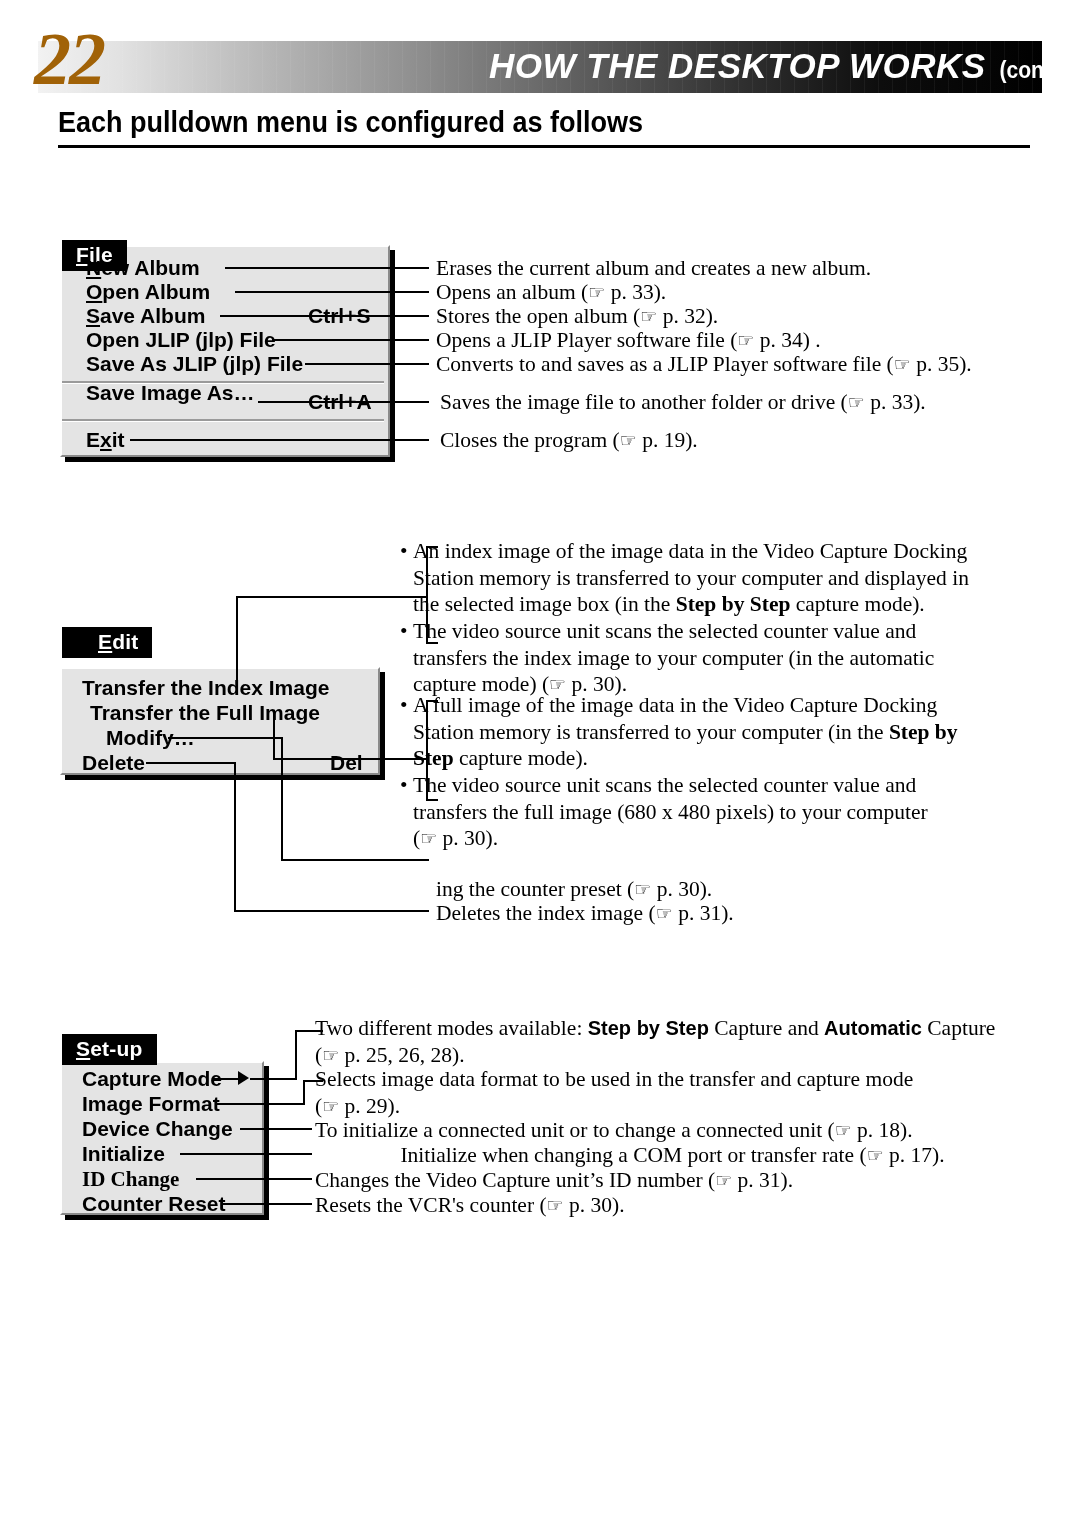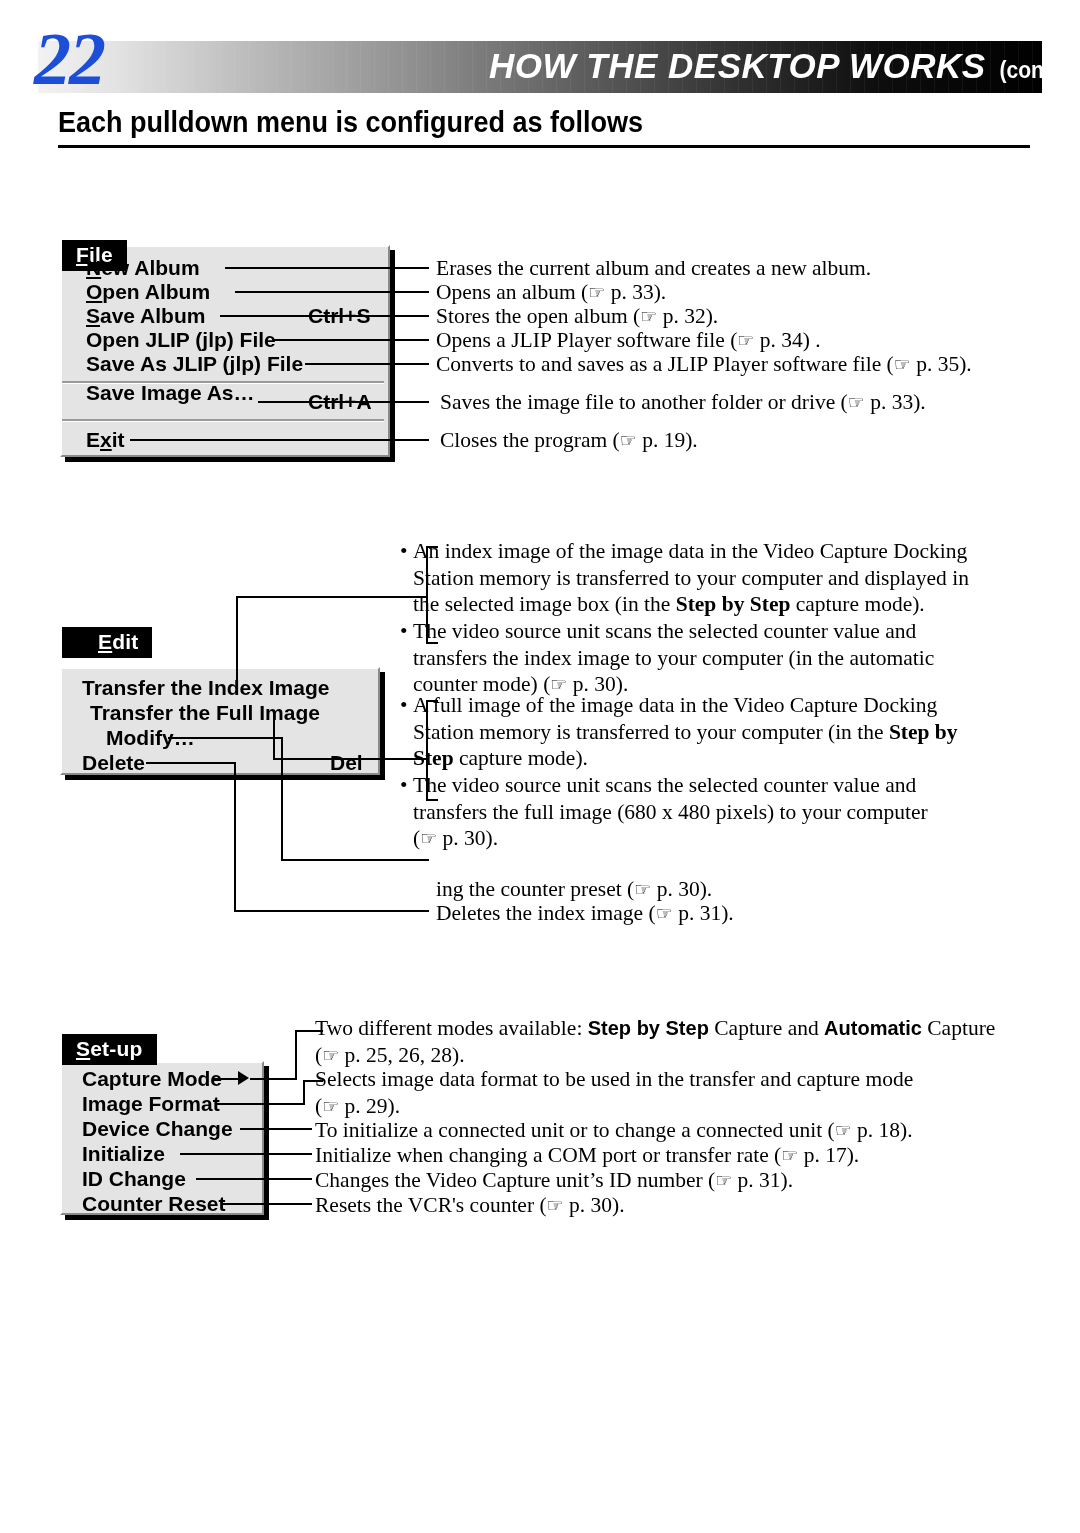--- a/index.html
+++ b/index.html
@@ -40,21 +40,21 @@
   #page-number {
     position: absolute;
     left: 34px;
     top: 22px;
     font-family: "Liberation Serif", serif;
     font-style: italic;
     font-weight: 700;
     font-size: 74px;
     line-height: 1;
     letter-spacing: -2px;
-    color: #1d4ed8;
+    color: #a16207;
     z-index: 3;
   }
   #header-title-wrap {
     position: absolute;
     right: 12px;
     top: 46px;
     display: flex;
     align-items: baseline;
     gap: 9px;
     z-index: 3;
@@ -283,21 +283,21 @@
     <span>An index image of the image data in the Video Capture Docking</span><br>
     <span>Station memory is transferred to your computer and displayed in</span><br>
     <span>the selected image box (in the </span><b>Step by Step</b><span> capture mode).</span>
   </span>
 </div>
 <div class="bullet-item" style="left:400px; top:618px; width:620px;">
   <span class="bdot">•</span>
   <span class="btxt">
     <span>The video source unit scans the selected counter value and</span><br>
     <span>transfers the index image to your computer (in the automatic</span><br>
-    <span>counter mode) (</span><span class="hand">☞</span><span> p. 30).</span>
+    <span>capture mode) (</span><span class="hand">☞</span><span> p. 30).</span>
   </span>
 </div>
 <div class="bullet-item" style="left:400px; top:692px; width:620px;">
   <span class="bdot">•</span>
   <span class="btxt">
     <span>A full image of the image data in the Video Capture Docking</span><br>
     <span>Station memory is transferred to your computer (in the </span><b>Step by</b><br>
     <b>Step</b><span> capture mode).</span>
   </span>
 </div>
@@ -319,21 +319,21 @@
 
 <div class="menu-tab" style="left:62px; top:1034px;">
   <u>S</u><span>et-up</span>
 </div>
 <div class="menu-box" style="left:60px; top:1061px; width:200px; height:150px;"></div>
 
 <div class="menu-item" style="left:82px; top:1067px;text-align:right;">Capture Mode</div>
 <div class="menu-item" style="left:82px; top:1092px;">Image Format</div>
 <div class="menu-item" style="left:82px; top:1117px;">Device Change</div>
 <div class="menu-item" style="left:82px; top:1142px;">Initialize</div>
-<div class="menu-item" style="left:82px; top:1167px;">ID Change</div>
+<div class="menu-item" style="left:82px; top:1167px;font-family:Liberation Serif, serif;">ID Change</div>
 <div class="menu-item" style="left:82px; top:1192px;">Counter Reset</div>
 
 <div class="hline" style="left:213px; top:1078px; width:27px;"></div>
 <div class="arrow-right" style="left:238px; top:1071px;"></div>
 <div class="hline" style="left:250px; top:1078px; width:47px;"></div>
 <div class="vline" style="left:295px; top:1030px; height:50px;"></div>
 <div class="hline" style="left:295px; top:1030px; width:28px;"></div>
 
 <div class="hline" style="left:215px; top:1103px; width:90px;"></div>
 <div class="vline" style="left:303px; top:1080px; height:25px;"></div>
@@ -346,15 +346,15 @@
 
 <div class="desc" style="left:315px; top:1015px; width:715px;">
   <span>Two different modes available: </span><b>Step by Step</b><span> Capture and </span><b>Automatic</b><span> Capture</span><br>
   <span>(</span><span class="hand">☞</span><span> p. 25, 26, 28).</span>
 </div>
 <div class="desc" style="left:315px; top:1066px; width:715px;">
   <span>Selects image data format to be used in the transfer and capture mode</span><br>
   <span>(</span><span class="hand">☞</span><span> p. 29).</span>
 </div>
 <div class="desc" style="left:315px; top:1117px; width:715px;"><span>To initialize a connected unit or to change a connected unit (</span><span class="hand">☞</span><span> p. 18).</span></div>
-<div class="desc" style="left:315px; top:1142px; width:715px;"><span>Initialize when changing a COM port or transfer rate (</span><span class="hand">☞</span><span> p. 17).</span></div>
+<div class="desc" style="left:315px; top:1142px; width:715px;text-align:center;"><span>Initialize when changing a COM port or transfer rate (</span><span class="hand">☞</span><span> p. 17).</span></div>
 <div class="desc" style="left:315px; top:1167px; width:715px;"><span>Changes the Video Capture unit’s ID number (</span><span class="hand">☞</span><span> p. 31).</span></div>
 <div class="desc" style="left:315px; top:1192px; width:715px;"><span>Resets the VCR's counter (</span><span class="hand">☞</span><span> p. 30).</span></div>
 
 </body></html>

